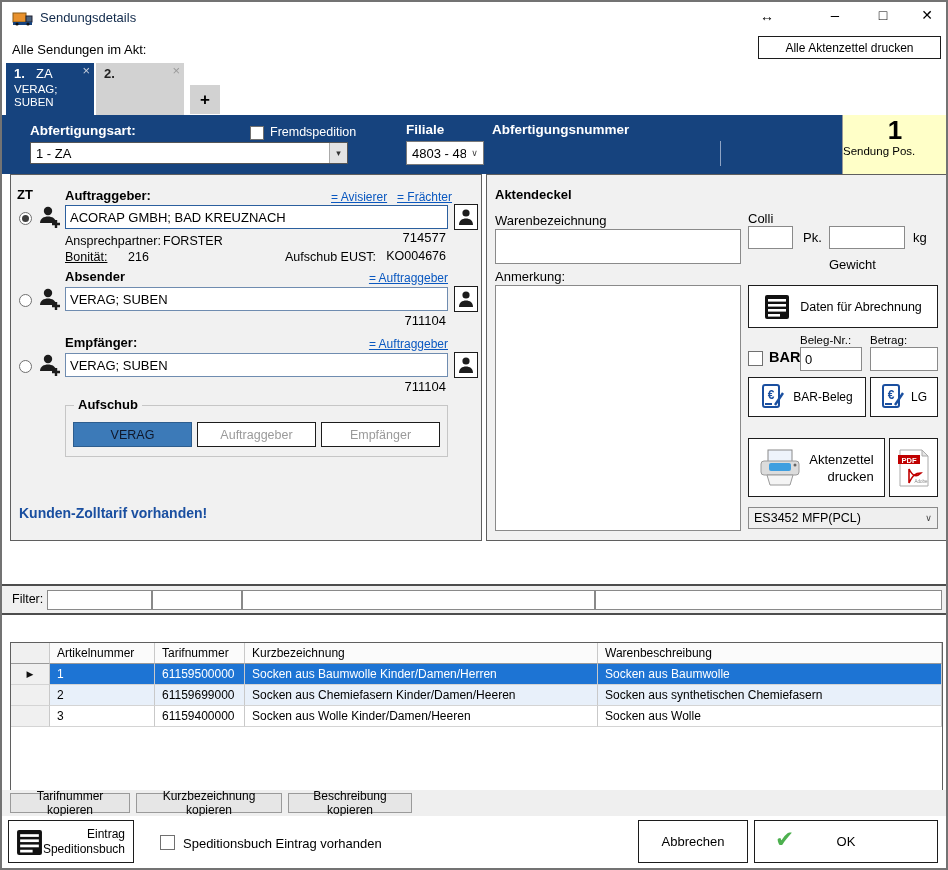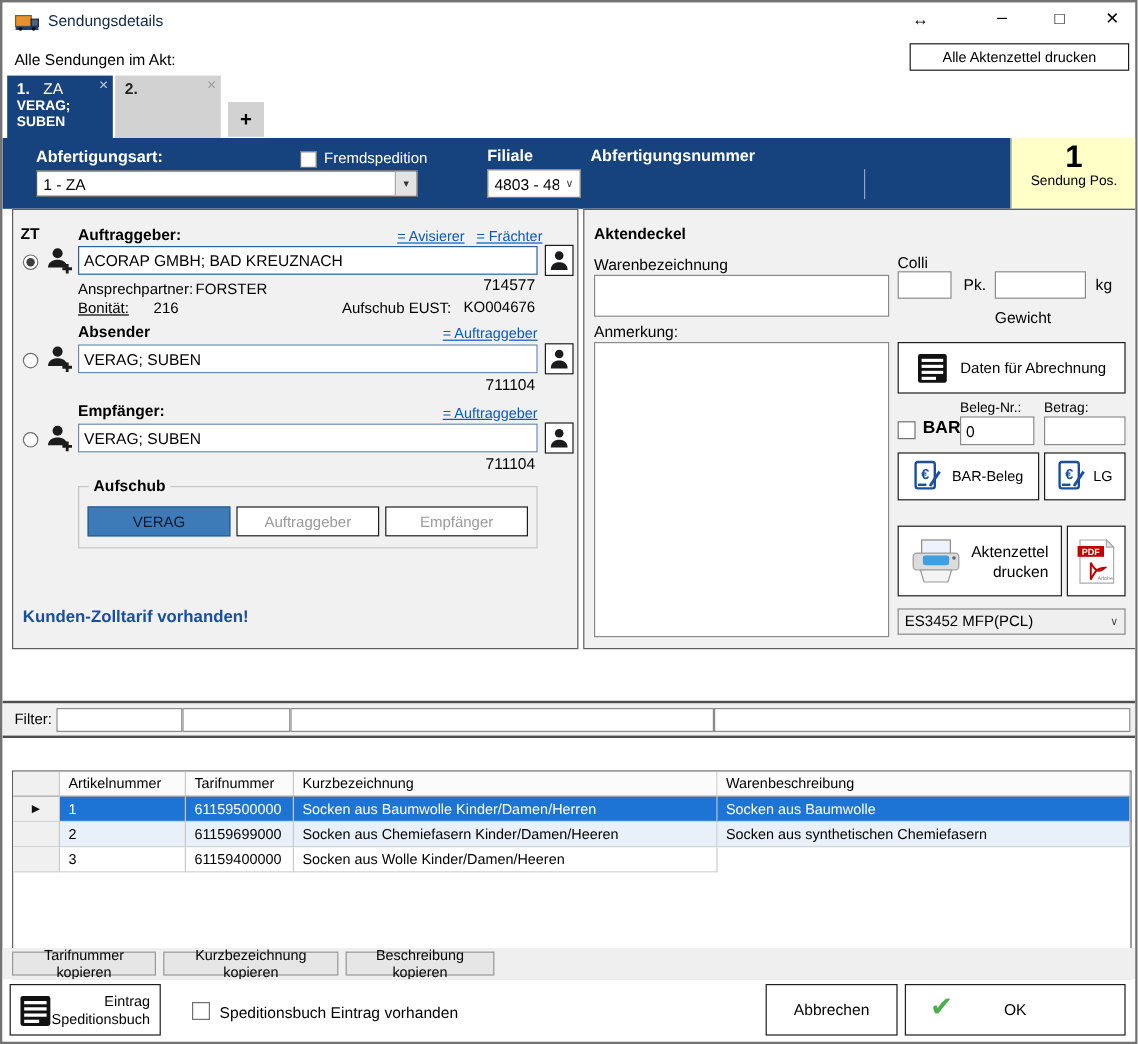--- a/index.html
+++ b/index.html
@@ -61,21 +61,21 @@
   <div class="abs" style="left:868px;top:5px;width:26px;text-align:center;font-size:14px;cursor:pointer;">□</div>
   <div class="abs" style="left:912px;top:5px;width:26px;text-align:center;font-size:14px;cursor:pointer;">✕</div>
 
   <div class="abs lbl" style="left:10px;top:40px;">Alle Sendungen im Akt:</div>
   <button class="btn" style="left:756px;top:34px;width:183px;height:23px;font-size:12px;">Alle Aktenzettel drucken</button>
 
   <div class="tab" style="left:4px;top:61px;width:88px;height:52px;background:#16437e;color:#fff;">
     <span class="abs bold" style="left:8px;top:3px;font-size:13px;">1.</span>
     <span class="abs" style="left:30px;top:3px;font-size:13px;">ZA</span>
     <span class="tclose" style="color:#c7cfdd;">×</span>
-    <span class="abs prelines" style="left:8px;top:20px;font-size:11.5px;line-height:13px;font-weight:bold;">VERAG;
+    <span class="abs prelines" style="left:8px;top:20px;font-size:11.5px;line-height:13px;">VERAG;
 SUBEN</span>
   </div>
   <div class="tab" style="left:94px;top:61px;width:88px;height:52px;background:#d2d2d2;color:#222;">
     <span class="abs bold" style="left:8px;top:3px;font-size:13px;">2.</span>
     <span class="tclose" style="color:#9a9a9a;">×</span>
   </div>
   <div class="tab" style="left:188px;top:83px;width:30px;height:29px;background:#d2d2d2;display:flex;align-items:center;justify-content:center;font-size:17px;font-weight:bold;">+</div>
 
   <div class="abs" style="left:0px;top:113px;width:944px;height:59px;background:#16437e;">
     <span class="abs bold white lbl" style="left:28px;top:8px;font-size:13.5px;">Abfertigungsart:</span>
@@ -87,21 +87,21 @@
     <span class="abs white lbl" style="left:268px;top:10px;font-size:12.5px;">Fremdspedition</span>
     <span class="abs bold white lbl" style="left:404px;top:7px;font-size:13.5px;">Filiale</span>
     <div class="combo" style="left:404px;top:26px;width:78px;height:24px;">
       <span class="val">4803 - 480</span>
       <span class="arr">∨</span>
     </div>
     <span class="abs bold white lbl" style="left:490px;top:7px;font-size:13.5px;">Abfertigungsnummer</span>
     <div class="abs" style="left:718px;top:26px;width:1px;height:25px;background:#8fa4c4;"></div>
     <div class="abs" style="left:840px;top:0px;width:104px;height:59px;background:#ffffc8;border-left:1px solid #999;">
       <div style="text-align:center;font-size:26px;font-weight:bold;line-height:30px;">1</div>
-      <div style="text-align:center;font-size:11.5px;">Sendung Pos.</div>
+      <div style="text-align:left;font-size:11.5px;">Sendung Pos.</div>
     </div>
   </div>
 
   <div class="panel" style="left:8px;top:172px;width:472px;height:367px;">
     <span class="abs bold lbl" style="left:6px;top:12px;">ZT</span>
 
     <span class="radio on" style="left:8px;top:37px;"></span>
     <span class="abs" style="left:27px;top:29px;">
       <svg width="24" height="26" viewBox="0 0 24 26">
           <circle cx="10" cy="7" r="4.2" fill="#1c1c1c"></circle>
@@ -293,20 +293,21 @@
       <div class="cell rowalt">2</div>
       <div class="cell rowalt">61159699000</div>
       <div class="cell rowalt">Socken aus Chemiefasern Kinder/Damen/Heeren</div>
       <div class="cell rowalt">Socken aus synthetischen Chemiefasern</div>
     </div>
     <div class="grid">
       <div class="cell selcell"></div>
       <div class="cell">3</div>
       <div class="cell">61159400000</div>
       <div class="cell">Socken aus Wolle Kinder/Damen/Heeren</div>
+      <div class="cell">Socken aus Wolle</div>
     </div>
   </div>
 
   <div class="abs" style="left:0px;top:788px;width:944px;height:26px;background:#efefef;">
     <button class="btn graybtn" style="left:8px;top:3px;width:120px;height:20px;font-size:12px;">Tarifnummer kopieren</button>
     <button class="btn graybtn" style="left:134px;top:3px;width:146px;height:20px;font-size:12px;">Kurzbezeichnung kopieren</button>
     <button class="btn graybtn" style="left:286px;top:3px;width:124px;height:20px;font-size:12px;">Beschreibung kopieren</button>
   </div>
 
   <div class="abs" style="left:0px;top:814px;width:944px;height:52px;background:#fff;">

